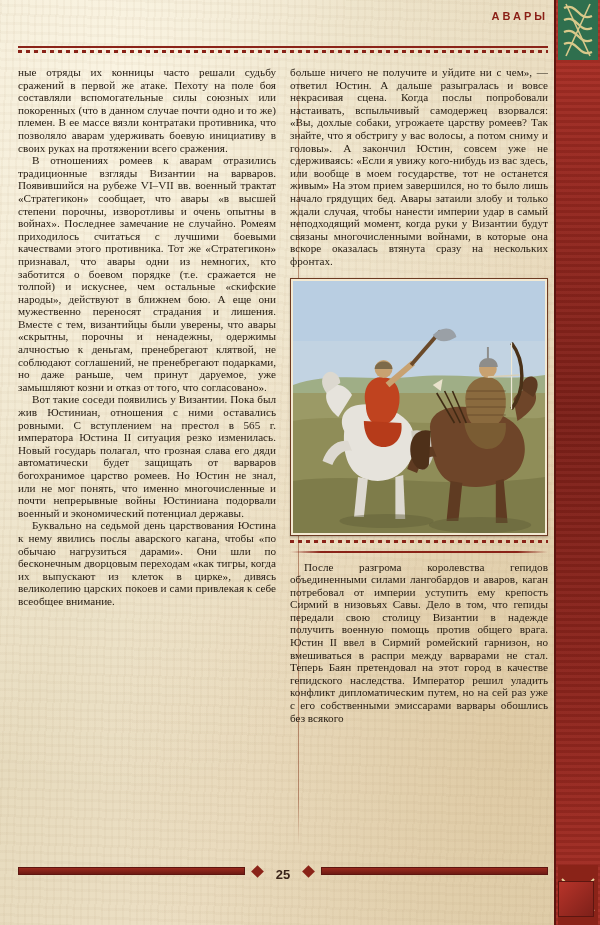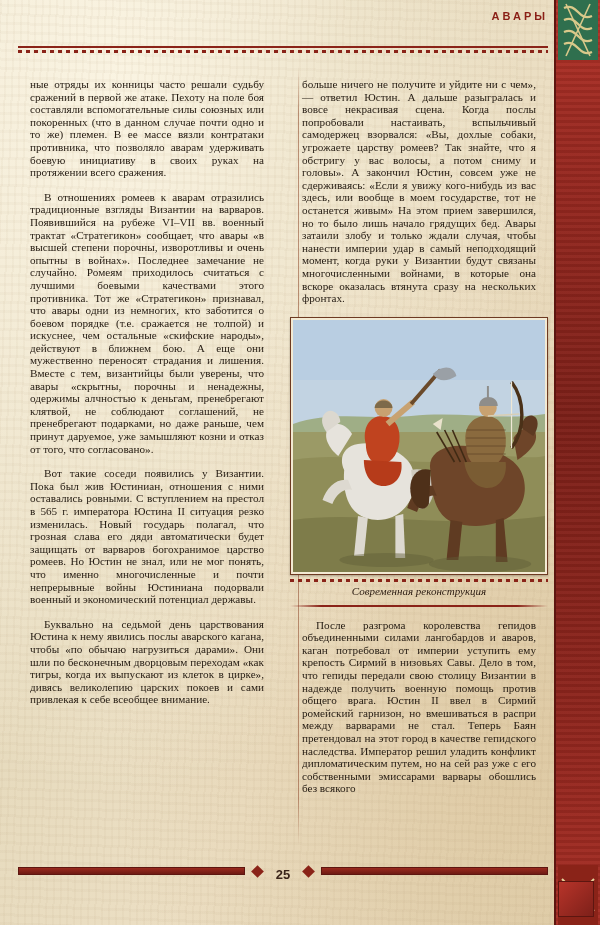--- a/index.html
+++ b/index.html
@@ -60,21 +60,21 @@
     background-repeat:no-repeat, repeat-x;
     background-size:100% 2px, 8px 3px;
   }
   
   .cols{
     position:absolute;left:18px;right:52px;top:66px;bottom:80px;
     display:flex;gap:14px;
   }
   .col{width:265px;position:relative}
   .col p{
-    margin:12px;
+    margin:0;
     font-size:11.2px;
     line-height:12.6px;
     text-align:justify;
     text-indent:14px;
     color:#241b12;
     hyphens:auto;
     -webkit-hyphens:auto;
   }
   .col p.noind{text-indent:0}
   .col-divider{
@@ -259,21 +259,20 @@
               <path d="M142 104 L152 98 L150 110 Z" fill="#e9e2cc"></path>
             </g>
 
             <ellipse cx="95" cy="240" rx="48" ry="7" fill="#5f5d38" opacity=".45"></ellipse>
             <ellipse cx="190" cy="244" rx="52" ry="8" fill="#5f5d38" opacity=".45"></ellipse>
           </svg>
         </div>
       </div>
       <div class="fig-sep"></div>
       <figcaption>
-        <div class="cap2">Современная реконструкция</div>
       </figcaption>
     </figure>
 
     <div class="after-fig-rule"></div>
 
     <p>После разгрома королевства гепидов объединенными силами лангобардов и аваров, каган потребовал от империи уступить ему крепость Сирмий в низовьях Савы. Дело в том, что гепиды передали свою столицу Византии в надежде получить военную помощь против общего врага. Юстин II ввел в Сирмий ромейский гарнизон, но вмешиваться в распри между варварами не стал. Теперь Баян претендовал на этот город в качестве гепидского наследства. Император решил уладить конфликт дипломатическим путем, но на сей раз уже с его собственными эмиссарами варвары обошлись без всякого</p>
   </div>
 </div>
 
 <div class="footer">

